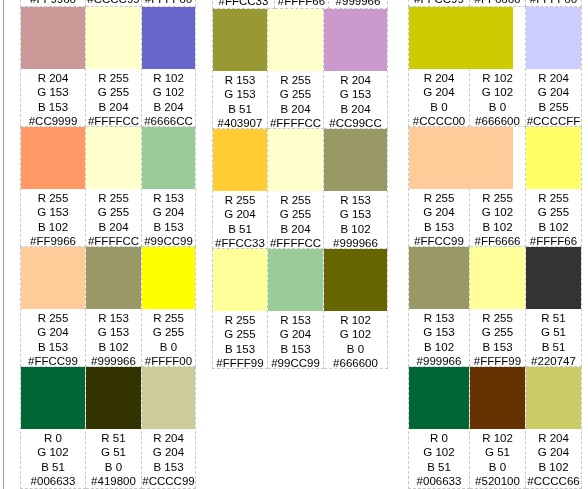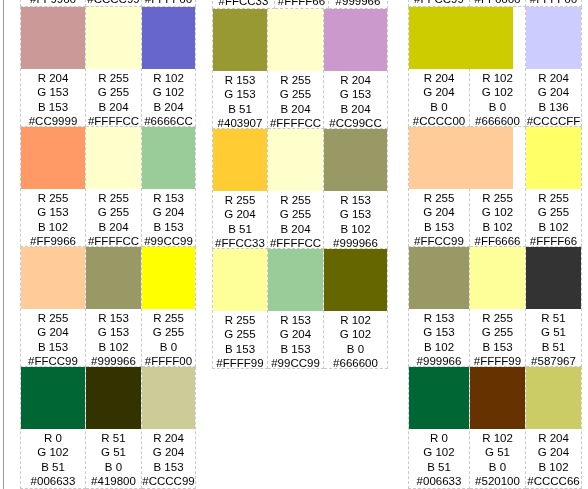--- a/index.html
+++ b/index.html
@@ -349,21 +349,21 @@
             <div>G 102</div>
             <div>B 0</div>
             <div class="hex">#666600</div>
           </div>
         </div>
         <div class="cell" style="width: 56px;">
           <div class="swatch" style="background: rgb(204, 204, 255);"></div>
           <div class="info">
             <div>R 204</div>
             <div>G 204</div>
-            <div>B 136</div>
+            <div>B 255</div>
             <div class="hex">#CCCCFF</div>
           </div>
         </div>
       </div>
       <div class="row">
         <div class="cell" style="width: 62px;">
           <div class="swatch" style="background: rgb(255, 204, 153); width: 104px; position: absolute; left: 0px; top: 0px; z-index: 10;"></div>
           <div class="info" style="margin-top: 62px;">
             <div>R 255</div>
             <div>G 204</div>
@@ -408,21 +408,21 @@
             <div>B 153</div>
             <div class="hex">#FFFF99</div>
           </div>
         </div>
         <div class="cell" style="width: 56px;">
           <div class="swatch" style="background: rgb(51, 51, 51);"></div>
           <div class="info">
             <div>R 51</div>
             <div>G 51</div>
             <div>B 51</div>
-            <div class="hex">#587967</div>
+            <div class="hex">#220747</div>
           </div>
         </div>
       </div>
       <div class="row last">
         <div class="cell" style="width: 62px;">
           <div class="swatch" style="background: rgb(0, 102, 51);"></div>
           <div class="info">
             <div>R 0</div>
             <div>G 102</div>
             <div>B 51</div>

